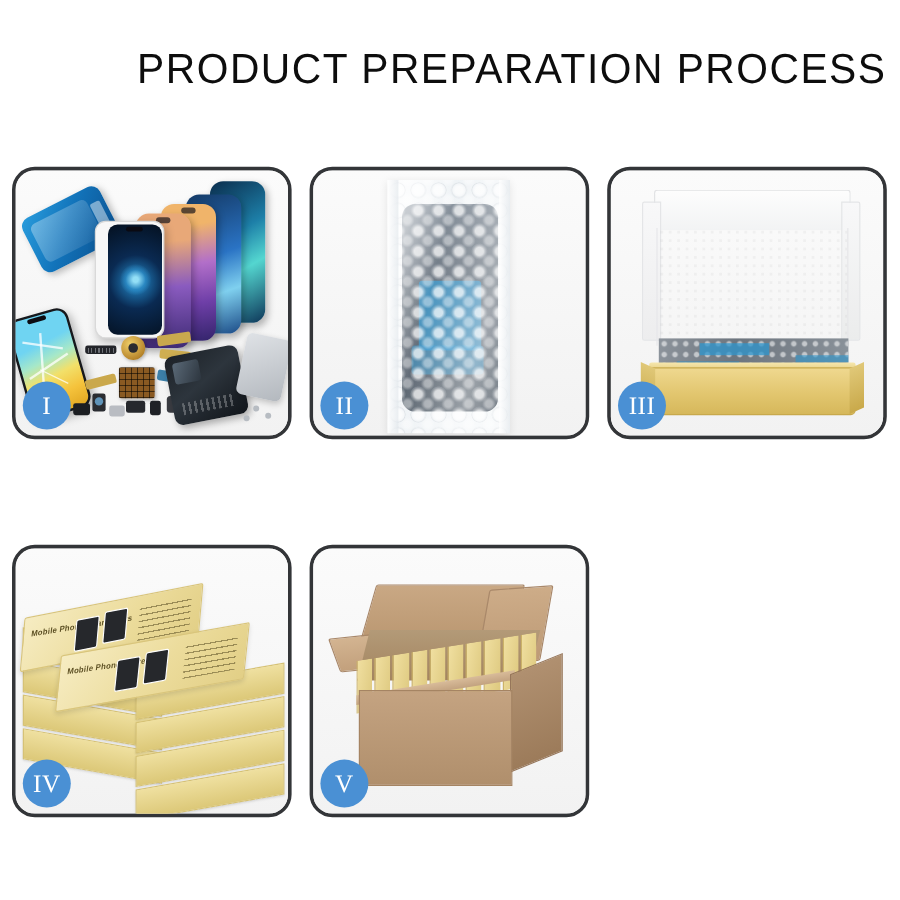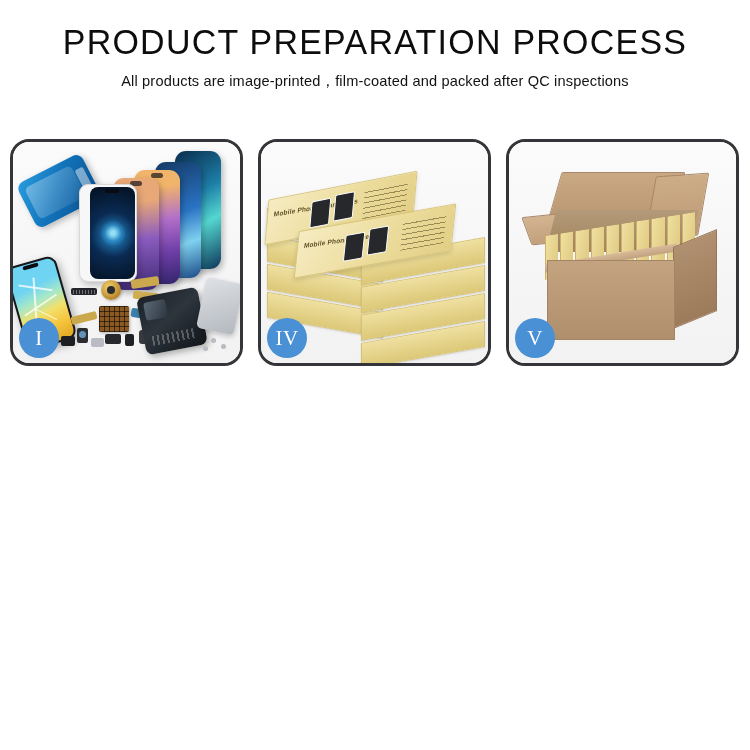--- a/index.html
+++ b/index.html
@@ -14,21 +14,21 @@
   }
 
   #page {
     position: relative;
     width: 750px;
     height: 750px;
     background: #ffffff;
   }
 
   
-  .header { text-align: center; padding-top: 24px; }
+  .header { text-align: right; padding-top: 40px; }
 
   .page-title {
     font-size: 35px;
     font-weight: 400;
     letter-spacing: 1.3px;
     color: #0d0d0d;
     line-height: 1.05;
     transform: scaleX(0.97);
     white-space: nowrap;
   }
@@ -512,21 +512,20 @@
     background: radial-gradient(ellipse at 40% 60%, rgba(255,255,255,.75), transparent 70%);
   }
 </style>
 </head>
 <body>
 
 <div id="page">
 
   <div class="header">
     <div class="page-title">PRODUCT PREPARATION PROCESS</div>
-    <div class="page-subtitle">All products are image-printed，film-coated and packed after QC inspections</div>
   </div>
 
   <div class="grid">
 
     <div class="panel p1">
       <div class="panel-stage">
         <div class="scene">
           <div class="lcd-blue"></div>
           <div class="phone-fan">
             <div class="fanphone fp5"></div>
@@ -562,21 +561,48 @@
           <div class="backplate"></div>
           <div class="tool-strip"></div>
           <div class="screw sc1"></div>
           <div class="screw sc2"></div>
           <div class="screw sc3"></div>
         </div>
       </div>
       <div class="badge">I</div>
     </div>
 
-
+    <div class="panel p2">
+      <div class="panel-stage">
+        <div class="bubble-bag">
+          <div class="inner-part"></div>
+          <div class="bubbles"></div>
+          <div class="bubbles2"></div>
+          <div class="bag-sheen"></div>
+          <div class="seal-l"></div>
+          <div class="seal-r"></div>
+        </div>
+      </div>
+      <div class="badge">II</div>
+    </div>
+
+    <div class="panel p3">
+      <div class="panel-stage">
+        <div class="mailer">
+          <div class="lid-back"></div>
+          <div class="flap-l"></div>
+          <div class="flap-r"></div>
+          <div class="foam-back"></div>
+          <div class="contents"></div>
+          <div class="rim"></div>
+          <div class="box-front"></div>
+        </div>
+      </div>
+      <div class="badge">III</div>
+    </div>
 
     <div class="panel p4">
       <div class="panel-stage">
         <div class="stack">
           <div class="rbox rb1">
               <div class="side"></div>
             </div>
           <div class="rbox rb2">
               <div class="side"></div>
             </div>

